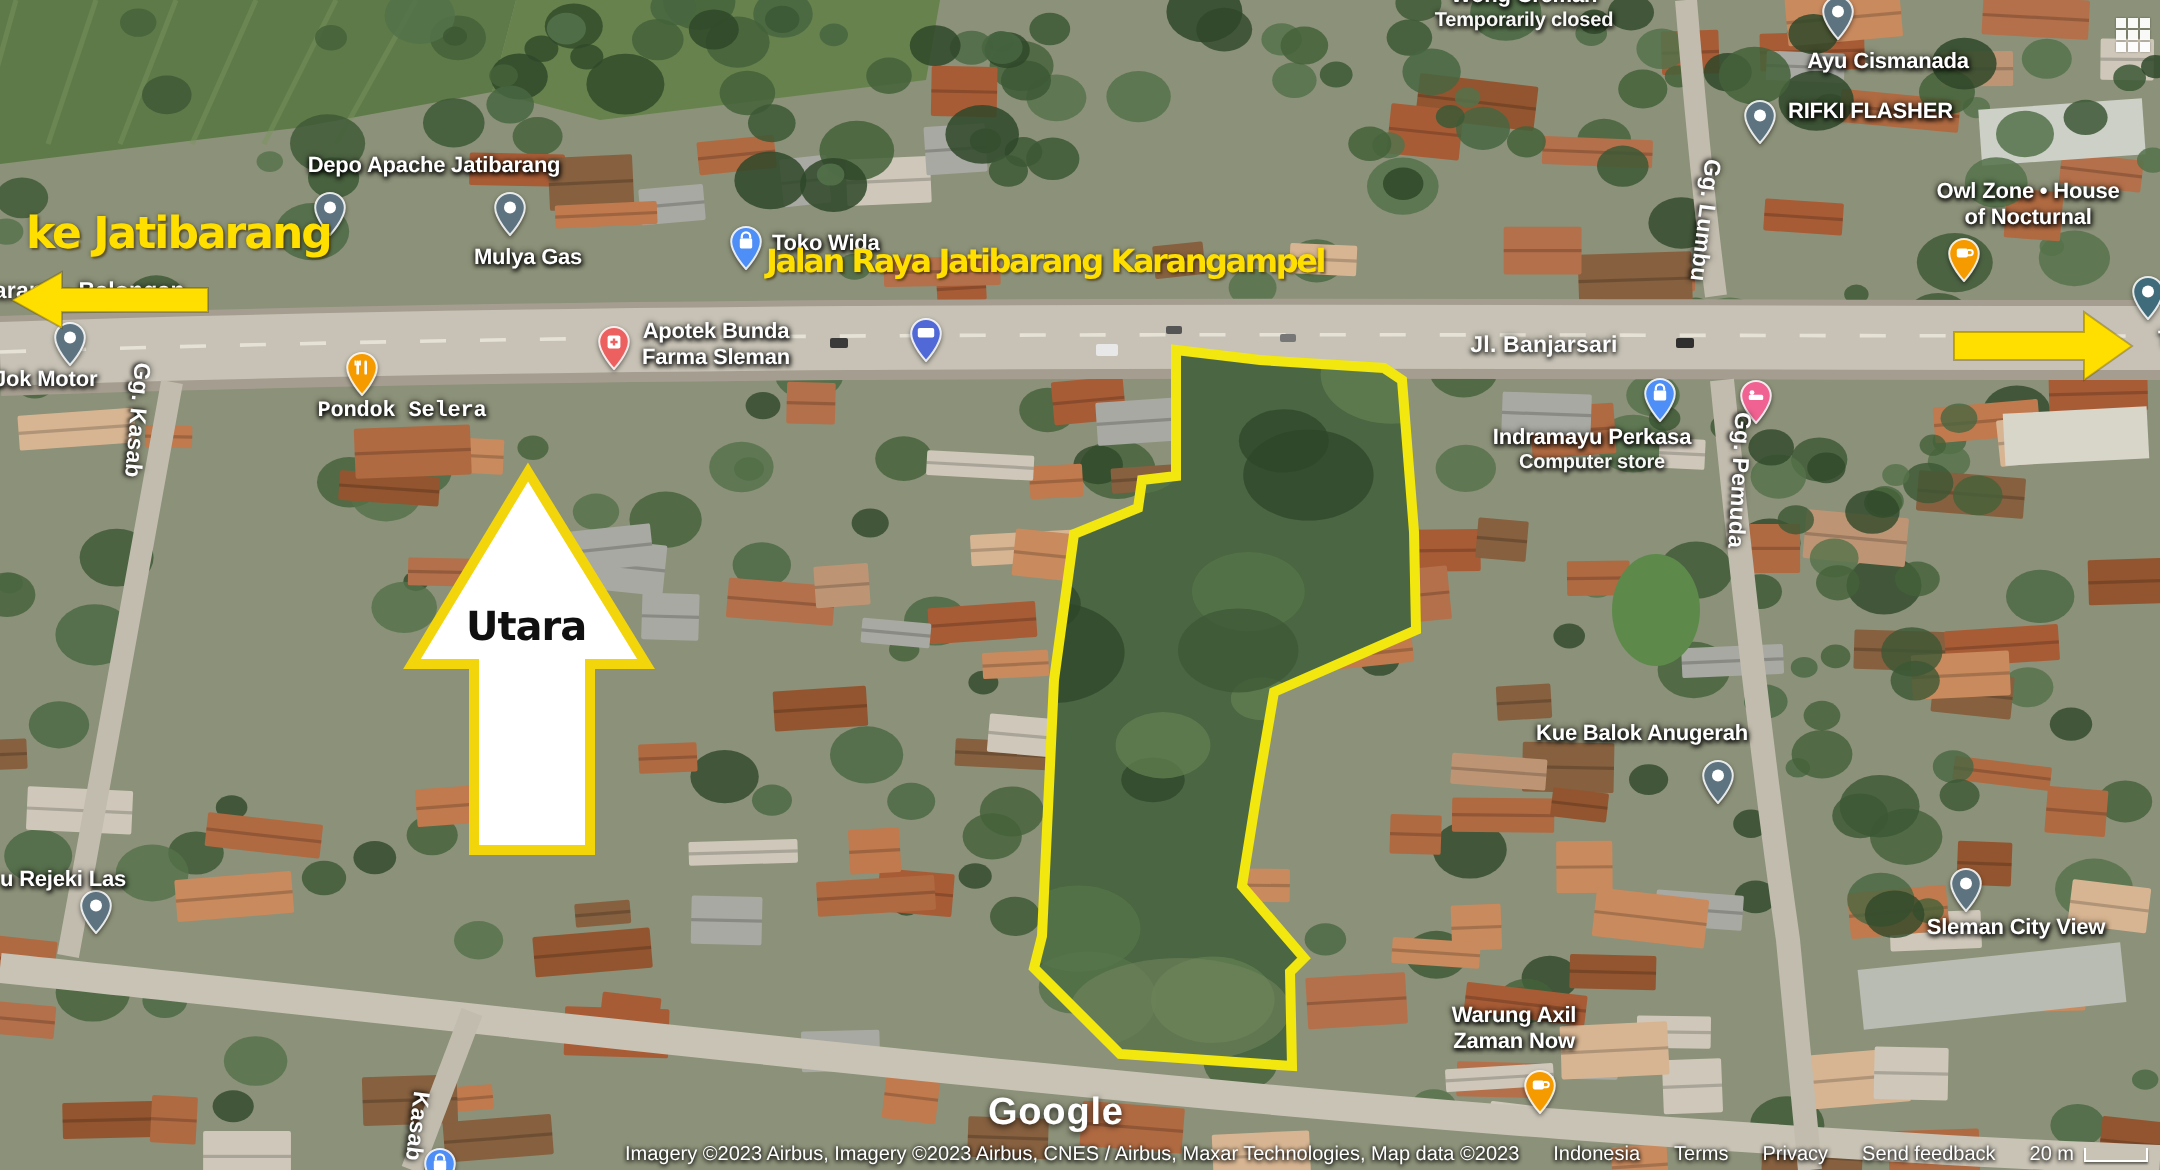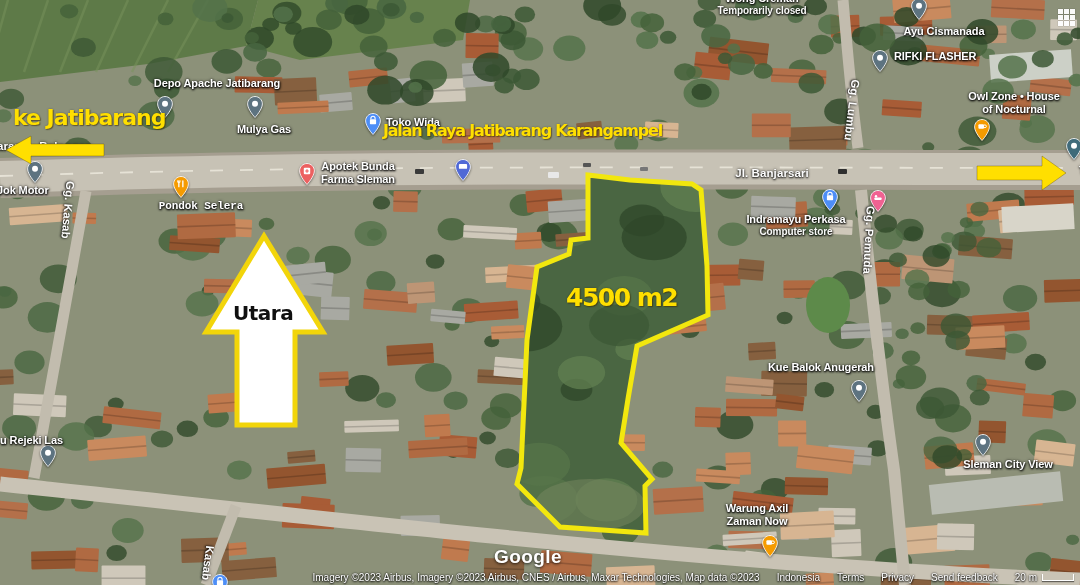--- a/index.html
+++ b/index.html
@@ -1044,21 +1044,20 @@
     </div>
 
   <svg class="overlay-svg" width="1080" height="585">
     <polygon points="264,236 206,332 237,332 237,425 295,425 295,332 323,332" fill="#FFFFFF" stroke="#F2D50A" stroke-width="5" stroke-linejoin="miter"></polygon>
     <polygon points="6,150 31,136 31,144 104,144 104,156 31,156 31,164" fill="#FFDF00" stroke="rgba(90,70,0,.35)" stroke-width="1"></polygon>
     <polygon points="1066,173 1042,156 1042,166 977,166 977,180 1042,180 1042,190" fill="#FFDF00" stroke="rgba(90,70,0,.35)" stroke-width="1"></polygon>
   </svg>
 
   <div class="ann" id="ann-ke-jatibarang">ke Jatibarang</div>
   <div class="ann" id="ann-road-title">Jalan Raya Jatibarang Karangampel</div>
-  <div class="ann" id="ann-plot-area">4500 m2</div>
   <div class="ann" id="ann-utara">Utara</div>
 
   <div id="gridicon">
     <span></span>
       <span></span>
       <span></span>
       <span></span>
       <span></span>
       <span></span>
       <span></span>

